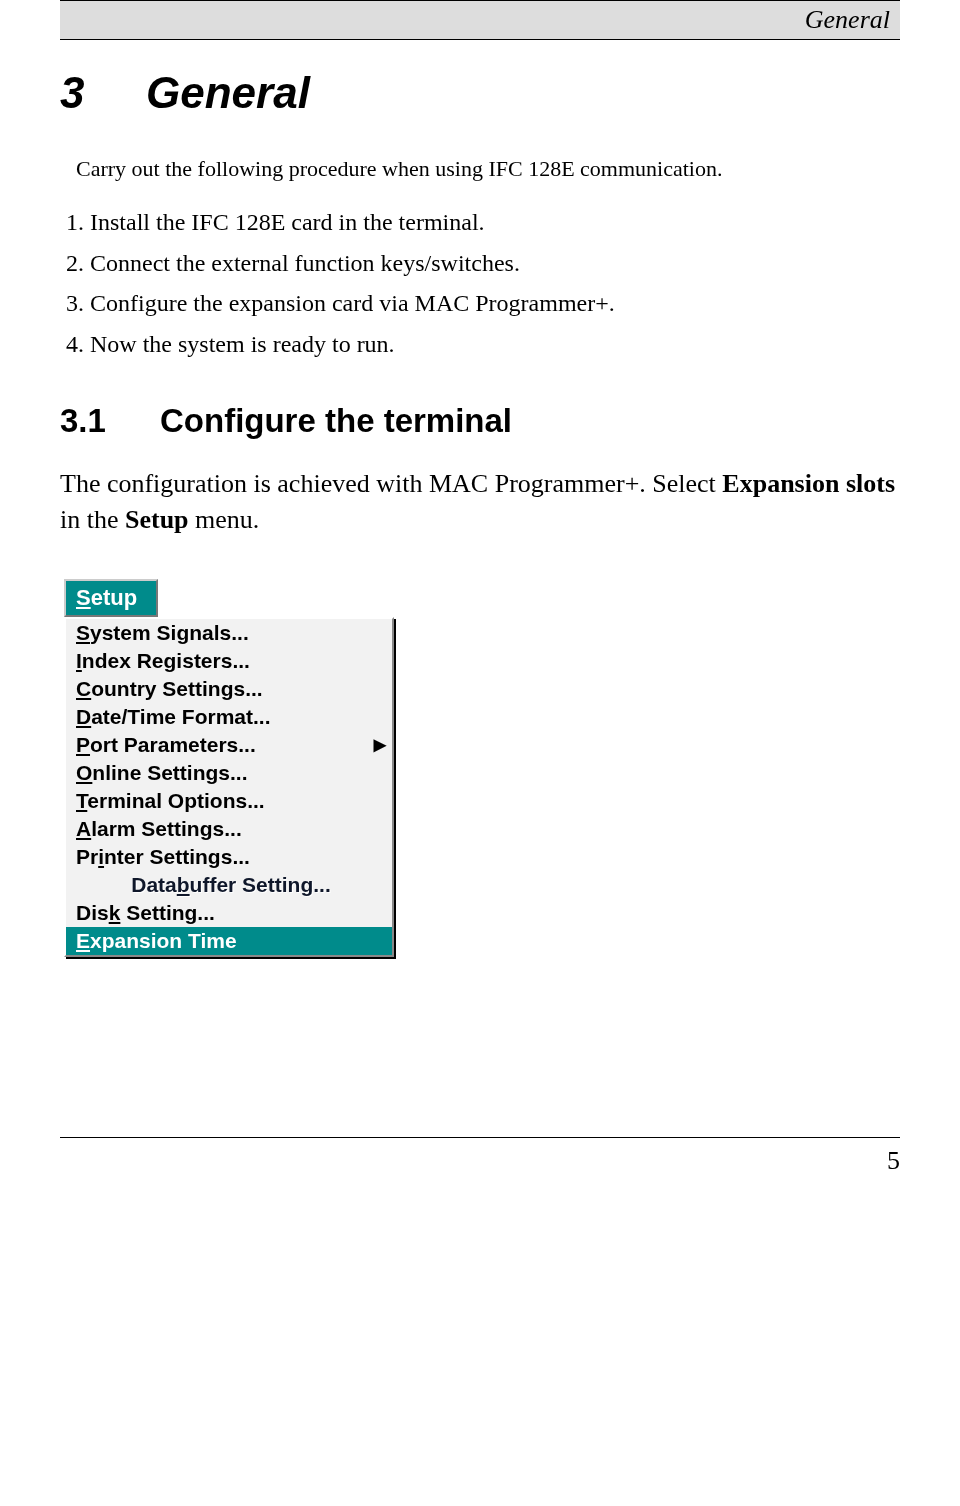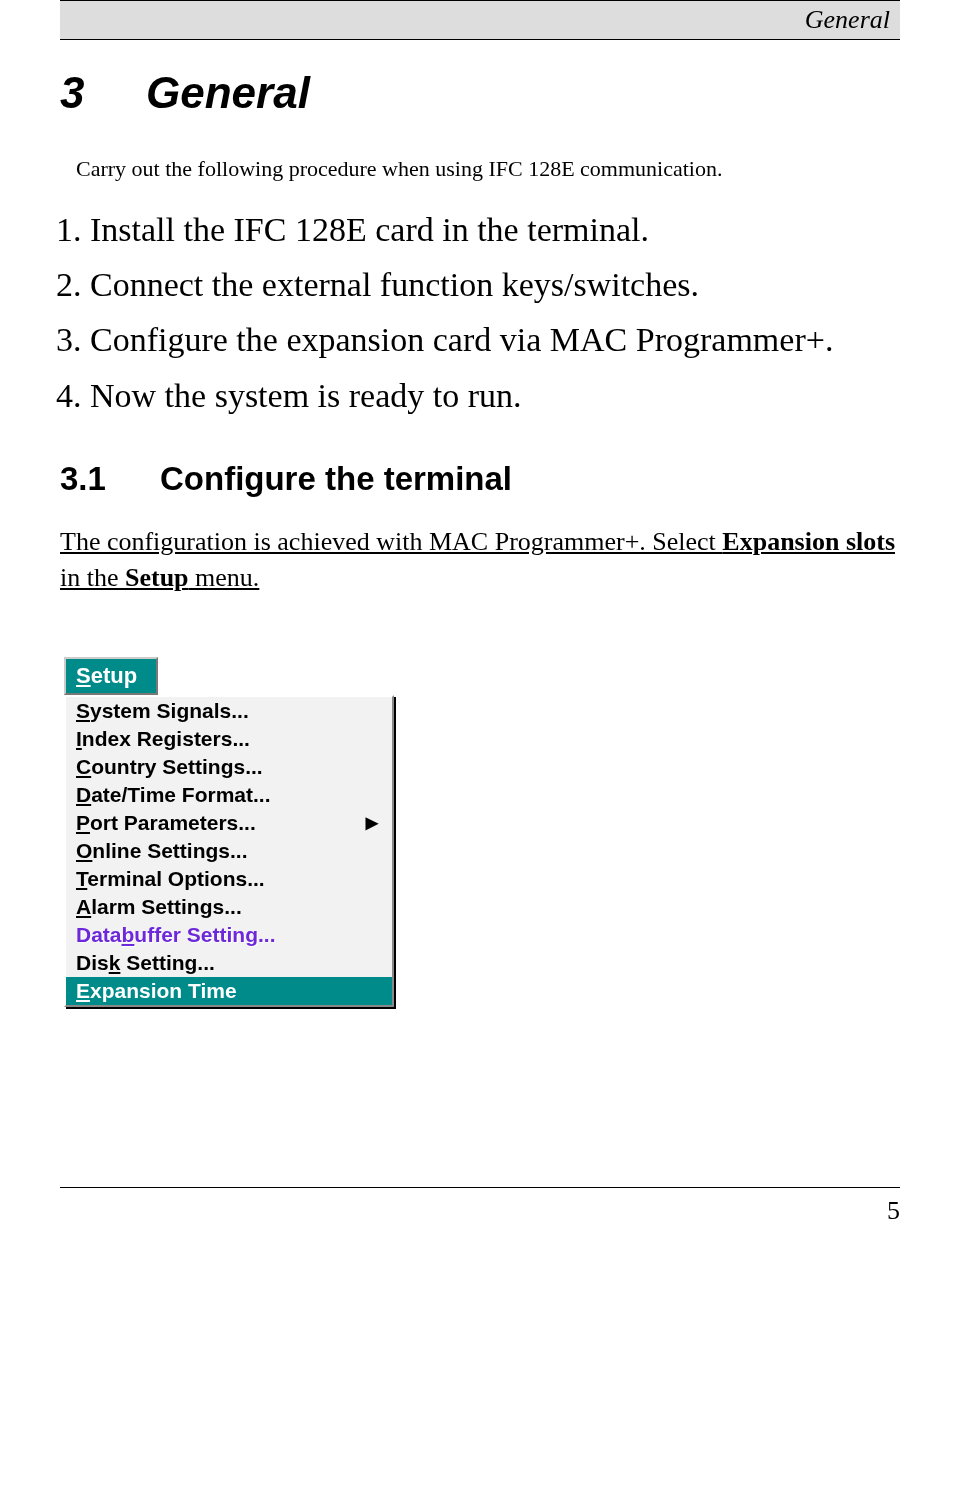--- a/index.html
+++ b/index.html
@@ -35,43 +35,42 @@
   h1.section-title .num {
     display: inline-block;
     width: 86px;
   }
   p.intro {
     font-size: 22px;
     line-height: 1.4;
     margin: 0 0 20px 16px;
   }
   ol.steps {
-    font-size: 34px;
+    font-size: 24px;
     line-height: 1.45;
     margin: 0 0 40px 0;
     padding-left: 30px;
   }
   ol.steps li {
     margin-bottom: 6px;
   }
   h2.sub-title {
     font-family: Arial, Helvetica, sans-serif;
     font-weight: 900;
     font-size: 33px;
     margin: 0 0 26px 0;
   }
   h2.sub-title .num {
     display: inline-block;
     width: 100px;
   }
   p.sub-intro {
     font-size: 26px;
     line-height: 1.4;
-    margin: 0 0 60px 0;
-    text-decoration: underline;
+    margin: 0 0 40px 0;
   }
   
   .menu-container {
     width: 330px;
     margin-left: 4px;
   }
   .menu-title {
     background: #008b8b;
     color: #fff;
     font-family: 'Arial Black', Arial, sans-serif;
@@ -88,31 +87,32 @@
     border: 2px solid #888;
     border-top: 2px solid #fff;
     border-left: 2px solid #fff;
     background: #f2f2f2;
     box-shadow: 2px 2px 0 #000;
   }
   .menu-item {
     font-family: Arial, Helvetica, sans-serif;
     font-weight: 700;
     font-size: 21px;
-    padding: 2px 14px 2px 10px;
+    padding: 2px 6px 2px 10px;
     display: flex;
     justify-content: space-between;
     align-items: center;
   }
   .menu-item .ul {
     text-decoration: underline;
   }
   .menu-item.disabled {
-    color: #6d28d9;
+    color: #0f172a;
     text-shadow: 1px 1px 0 #fff;
+    justify-content: center;
   }
   .menu-item.highlight {
     background: #008b8b;
     color: #fff;
   }
   .submenu-arrow {
     font-size: 16px;
   }
   .footer {
     border-top: 1px solid #000;
@@ -175,20 +175,23 @@
         </div>
         <div class="menu-item">
           <span><span class="ul">O</span><span>nline Settings...</span></span>
         </div>
         <div class="menu-item">
           <span><span class="ul">T</span><span>erminal Options...</span></span>
         </div>
         <div class="menu-item">
           <span><span class="ul">A</span><span>larm Settings...</span></span>
         </div>
+        <div class="menu-item">
+          <span><span>Pr</span><span class="ul">i</span><span>nter Settings...</span></span>
+        </div>
         <div class="menu-item disabled">
           <span><span>Data</span><span class="ul">b</span><span>uffer Setting...</span></span>
         </div>
         <div class="menu-item">
           <span><span>Dis</span><span class="ul">k</span><span> Setting...</span></span>
         </div>
         <div class="menu-item highlight">
           <span><span class="ul">E</span><span>xpansion Time</span></span>
         </div>
       </div>

